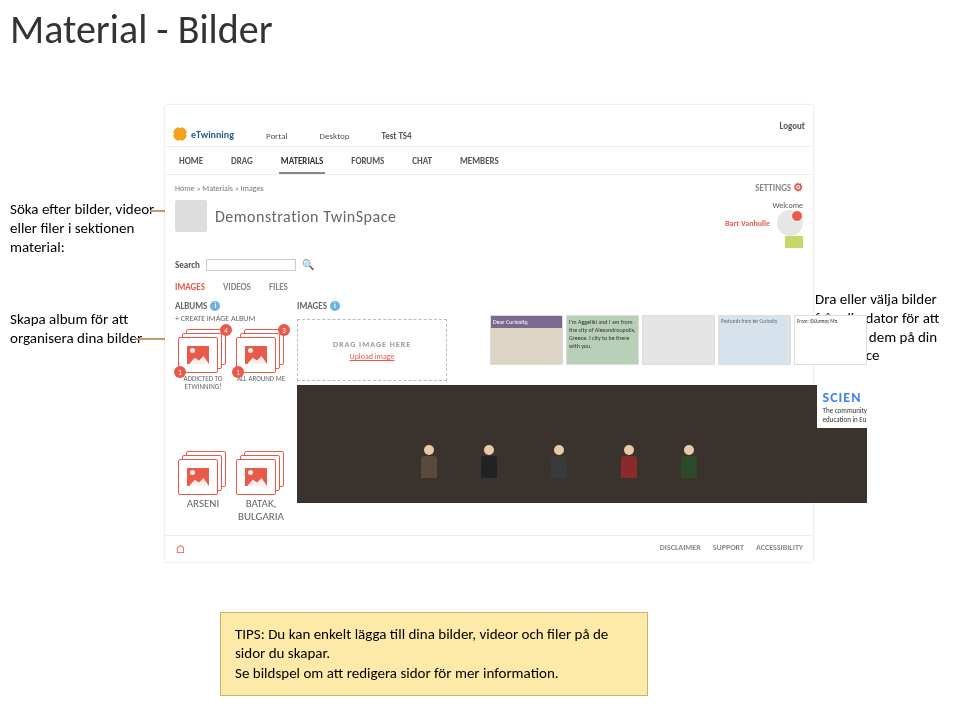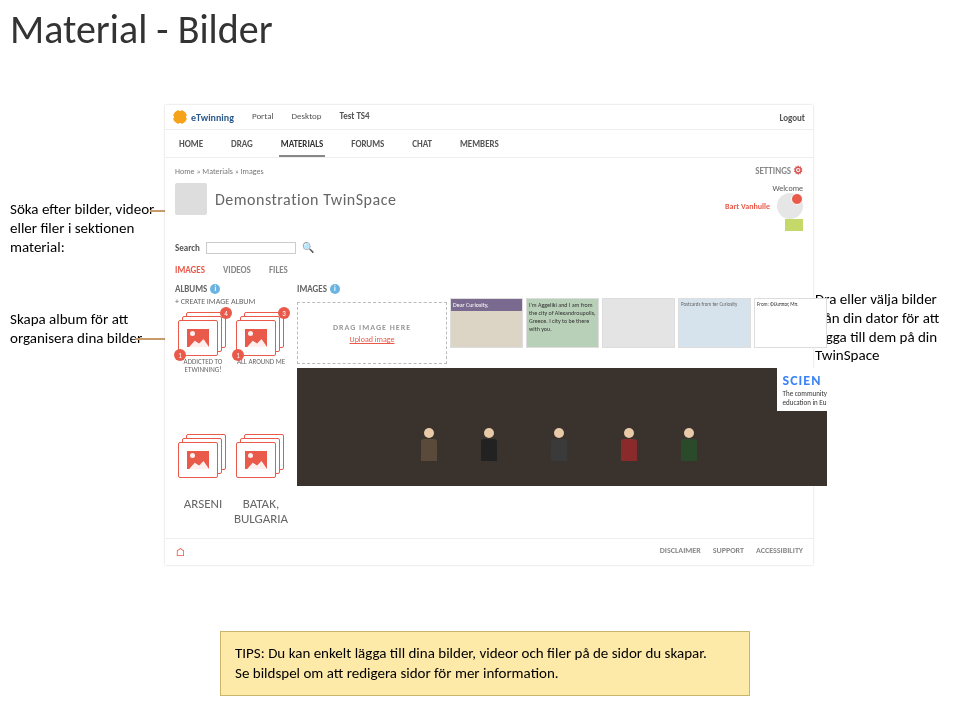--- a/index.html
+++ b/index.html
@@ -14,21 +14,21 @@
   .line-h-1 { position:absolute; height:2px; background:#c89b6a; left:150px; top:210px; width:60px; }
   .line-h-2 { position:absolute; height:2px; background:#c89b6a; left:135px; top:338px; width:140px; }
   .line-h-3 { position:absolute; height:2px; background:#c89b6a; left:415px; top:315px; width:402px; }
   
   .browser-frame { position: absolute; left: 165px; top: 105px; width: 648px; background: #fff; box-shadow: 0 0 2px rgba(0,0,0,0.2); font-size: 9px; color:#555; }
   
   .topbar { background:#fff; padding:5px 8px; display:flex; align-items:center; justify-content:space-between; border-bottom:1px solid #eee; }
   .logo-area { display:flex; align-items:center; gap:4px; }
   .flower { width:14px; height:14px; background: radial-gradient(circle at 30% 30%, #f6a21b 30%, transparent 31%), radial-gradient(circle at 70% 30%, #f6a21b 30%, transparent 31%), radial-gradient(circle at 30% 70%, #f6a21b 30%, transparent 31%), radial-gradient(circle at 70% 70%, #f6a21b 30%, transparent 31%), radial-gradient(circle at 50% 50%, #f6a21b 30%, transparent 31%); border-radius:50%; }
   .brand { font-weight:bold; color:#2a5b8c; font-size:10px; }
-  .top-links-left { display:flex; align-items:flex-start; gap:18px;}
+  .top-links-left { display:flex; align-items:flex-end; gap:32px;margin-top:17px;}
   
   .mainnav { display:flex; gap:28px; padding:8px 14px; font-size:9px; font-weight:bold; color:#555; border-bottom:1px solid #eee; }
   .mainnav .active { color:#333; position:relative; }
   .mainnav .active::after { content:""; position:absolute; left:-2px; right:-2px; bottom:-8px; height:2px; background:#888; }
   
   .crumbs-row { display:flex; justify-content:space-between; align-items:center; padding:6px 10px; font-size:8px; color:#777;}
   .settings { color:#888; font-weight:bold; font-size:9px; display:flex; align-items:center; gap:2px;}
   .gear { color:#d9534f; font-size:11px; }
   
   .header-row { display:flex; justify-content:space-between; align-items:flex-start; padding:0 10px 6px; }
@@ -71,27 +71,27 @@
   .upload-link { color:#e95a4a; text-decoration:underline; font-size:8px; letter-spacing:0; font-weight:normal;}
   
   .thumbs-wrap { position:relative; margin-top:4px; }
   .thumb { width:73px; height:50px; border:1px solid #ddd; background:#eee; font-size:6px; color:#333; overflow:hidden; position:relative;}
   
   .big-img { margin-top:4px; height:118px; background:#3a332d; position:relative; overflow:hidden;}
   .scient-box { position:absolute; right:-20px; top:0; background:#fff; padding:4px 6px; font-size:7px; color:#333;}
   .scient-title { color:#3b82f6; font-size:14px; font-weight:bold; letter-spacing:1px;}
   
   .album-grid2 { display:flex; gap:2px; margin-top:60px;}
-  .album2-cap { font-size:13px; color:#666; margin-top:18px;}
+  .album2-cap { font-size:11px; color:#666; margin-top:2px;}
   
   .footer { margin-top:6px; padding:6px 10px; border-top:1px solid #eee; display:flex; justify-content:space-between; font-size:8px; color:#888;}
   .home-ico { color:#e95a4a; font-size:12px;}
   .foot-links { display:flex; gap:12px;font-weight:bold;}
   
-  .tip-box { position:absolute; left:220px; bottom:20px; width:530px; background:#fde9a8; border:1px solid #c9b56a; padding:12px 14px; font-size:15px; line-height:1.3; }
+  .tip-box { position:absolute; left:220px; bottom:20px; width:428px; background:#fde9a8; border:1px solid #c9b56a; padding:12px 14px; font-size:15px; line-height:1.3; }
   
   .person { position:absolute; width:24px; height:50px; bottom:8px; }
   .person .head{ width:10px; height:10px; background:#e8c9a8; border-radius:50%; margin:0 auto;}
   .person .body{ width:16px; height:22px; background:#333; margin:1px auto 0; border-radius:3px 3px 0 0;}
 </style>
 </head>
 <body>
 
 <h1 class="slide-title">Material - Bilder</h1>
 
@@ -226,21 +226,21 @@
         <span>IMAGES</span>
           <span class="info-badge">i</span>
       </div>
 
       <div class="thumbs-wrap">
         <div style="display:flex; gap:3px;">
           <div class="drop-zone" style="flex:0 0 150px;">
             <span>DRAG IMAGE HERE</span>
             <span class="upload-link">Upload image</span>
           </div>
-          <div class="thumb" style="background:#dcd4c4;">
+          <div class="thumb" style="background:#dcd4c4;margin-left:40px;">
             <div style="background:#7b6a8f; color:#fff; padding:2px; font-size:6px;">Dear Curiosity,</div>
           </div>
           <div class="thumb" style="background:#b9d0b8; padding:2px;">I'm Aggeliki and I am from the city of Alexandroupolis, Greece. I city to be there with you.</div>
           <div class="thumb" style="background:#e4e4e4;"></div>
           <div class="thumb" style="background:#d7e3ec; padding:2px;">
             <div style="font-size:5px; color:#666;">Postcards from ter Curiosity</div>
           </div>
           <div class="thumb" style="background:#fff; padding:2px;">
             <div style="font-size:5px;">From: Φίλιππος Μπ.</div>
           </div>

